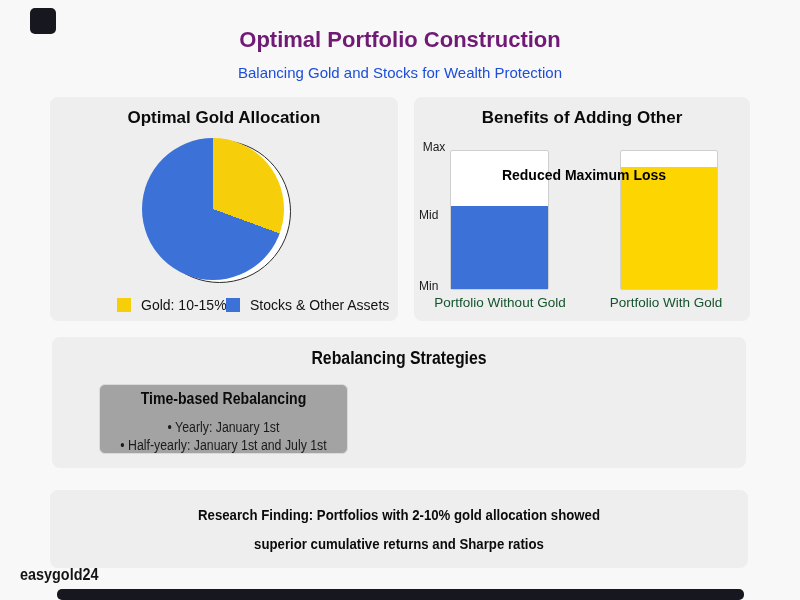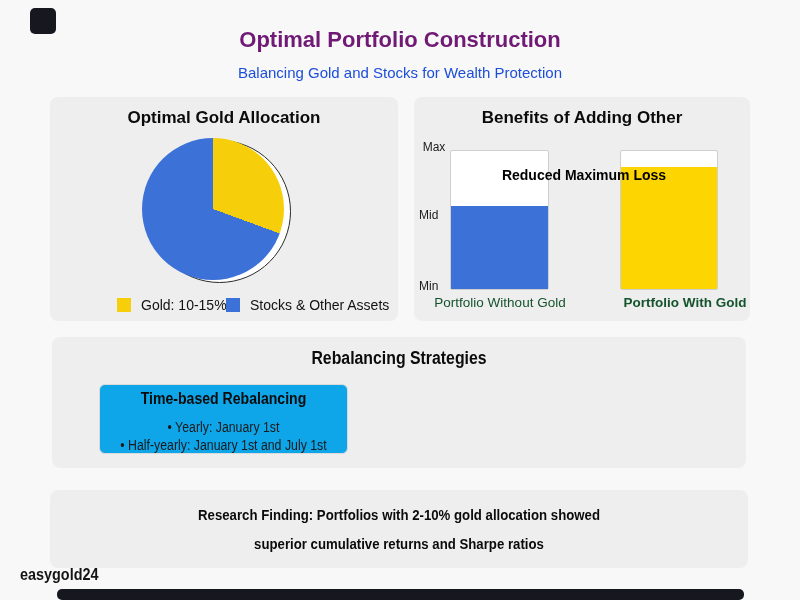--- a/index.html
+++ b/index.html
@@ -40,26 +40,26 @@
   .frame-1{left:206px;width:98px;}
   .bar-fill{position:absolute;left:0;bottom:0;width:100%;}
   .ytick{left:5px;width:30px;font-size:12px;color:#1a1a1a;}
   .ytick-max{top:43px;text-align:center;}
   .ytick-mid{top:111px;}
   .ytick-min{top:182px;}
   .anno1{left:70px;top:70px;width:200px;font-size:14px;font-weight:bold;color:#000000;}
   .anno2{left:70px;top:90px;width:200px;font-size:14px;}
   .xlabel{top:198px;width:160px;font-size:13.5px;color:#14532d;}
   .xlabel-0{left:6px;}
-  .xlabel-1{left:191px;font-weight:bold;}
+  .xlabel-1{left:172px;}
 
   
   .narrow{transform:scaleX(0.88);transform-origin:center center;}
   .mid-title{left:0;top:11px;width:100%;font-size:18px;font-weight:bold;color:#0b0b0b;}
-  .white-box{top:47px;height:70px;background:#0ea5e9;border:1px solid #dadada;
+  .white-box{top:47px;height:70px;background:#a3a3a3;border:1px solid #dadada;
              border-radius:6px;box-sizing:border-box;}
   .box-0{left:47px;width:249px;}
   .box-1{left:396px;width:250px;}
   .box-title{left:0;top:5px;width:100%;font-size:16px;font-weight:bold;color:#0b0b0b;}
   .box-b1{left:-10px;top:34px;width:calc(100% + 20px);font-size:14px;color:#1a1a1a;}
   .box-b2{left:-10px;top:52px;width:calc(100% + 20px);font-size:14px;color:#1a1a1a;}
 
   
   .res-line1{left:0;top:16px;width:100%;font-size:15px;font-weight:bold;color:#0b0b0b;}
   .res-line2{left:0;top:45px;width:100%;font-size:15px;font-weight:bold;color:#0b0b0b;}

